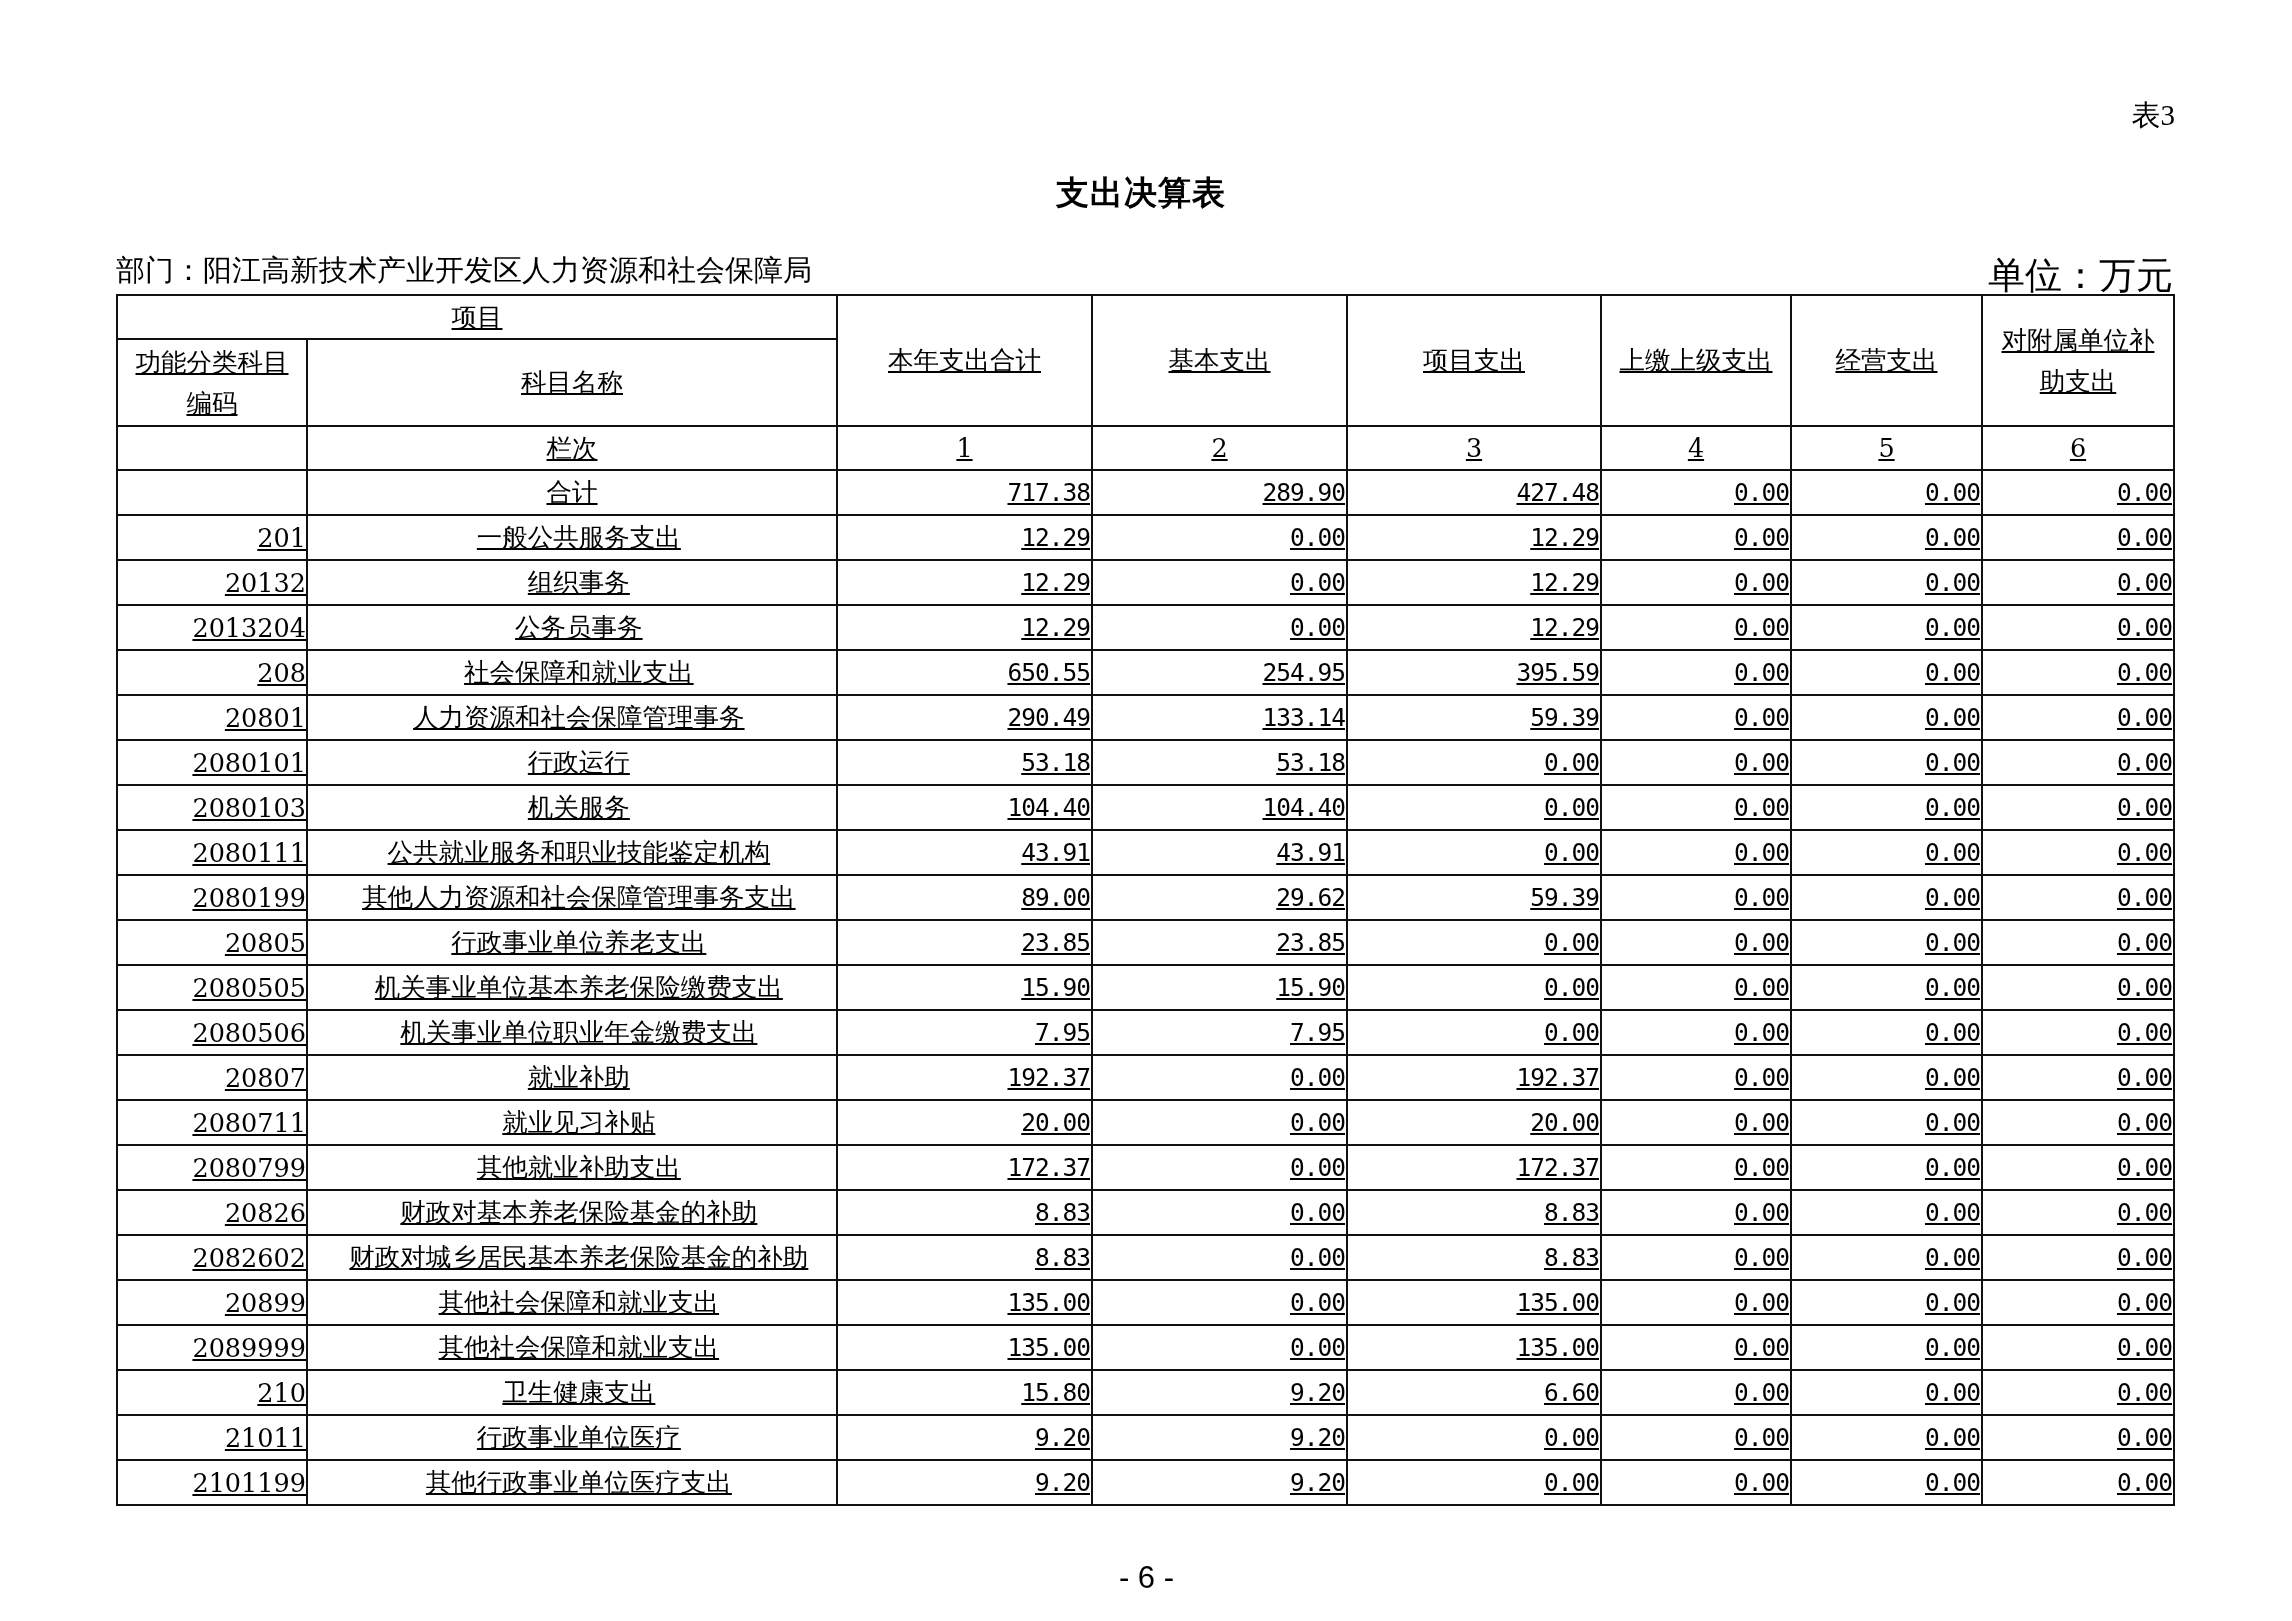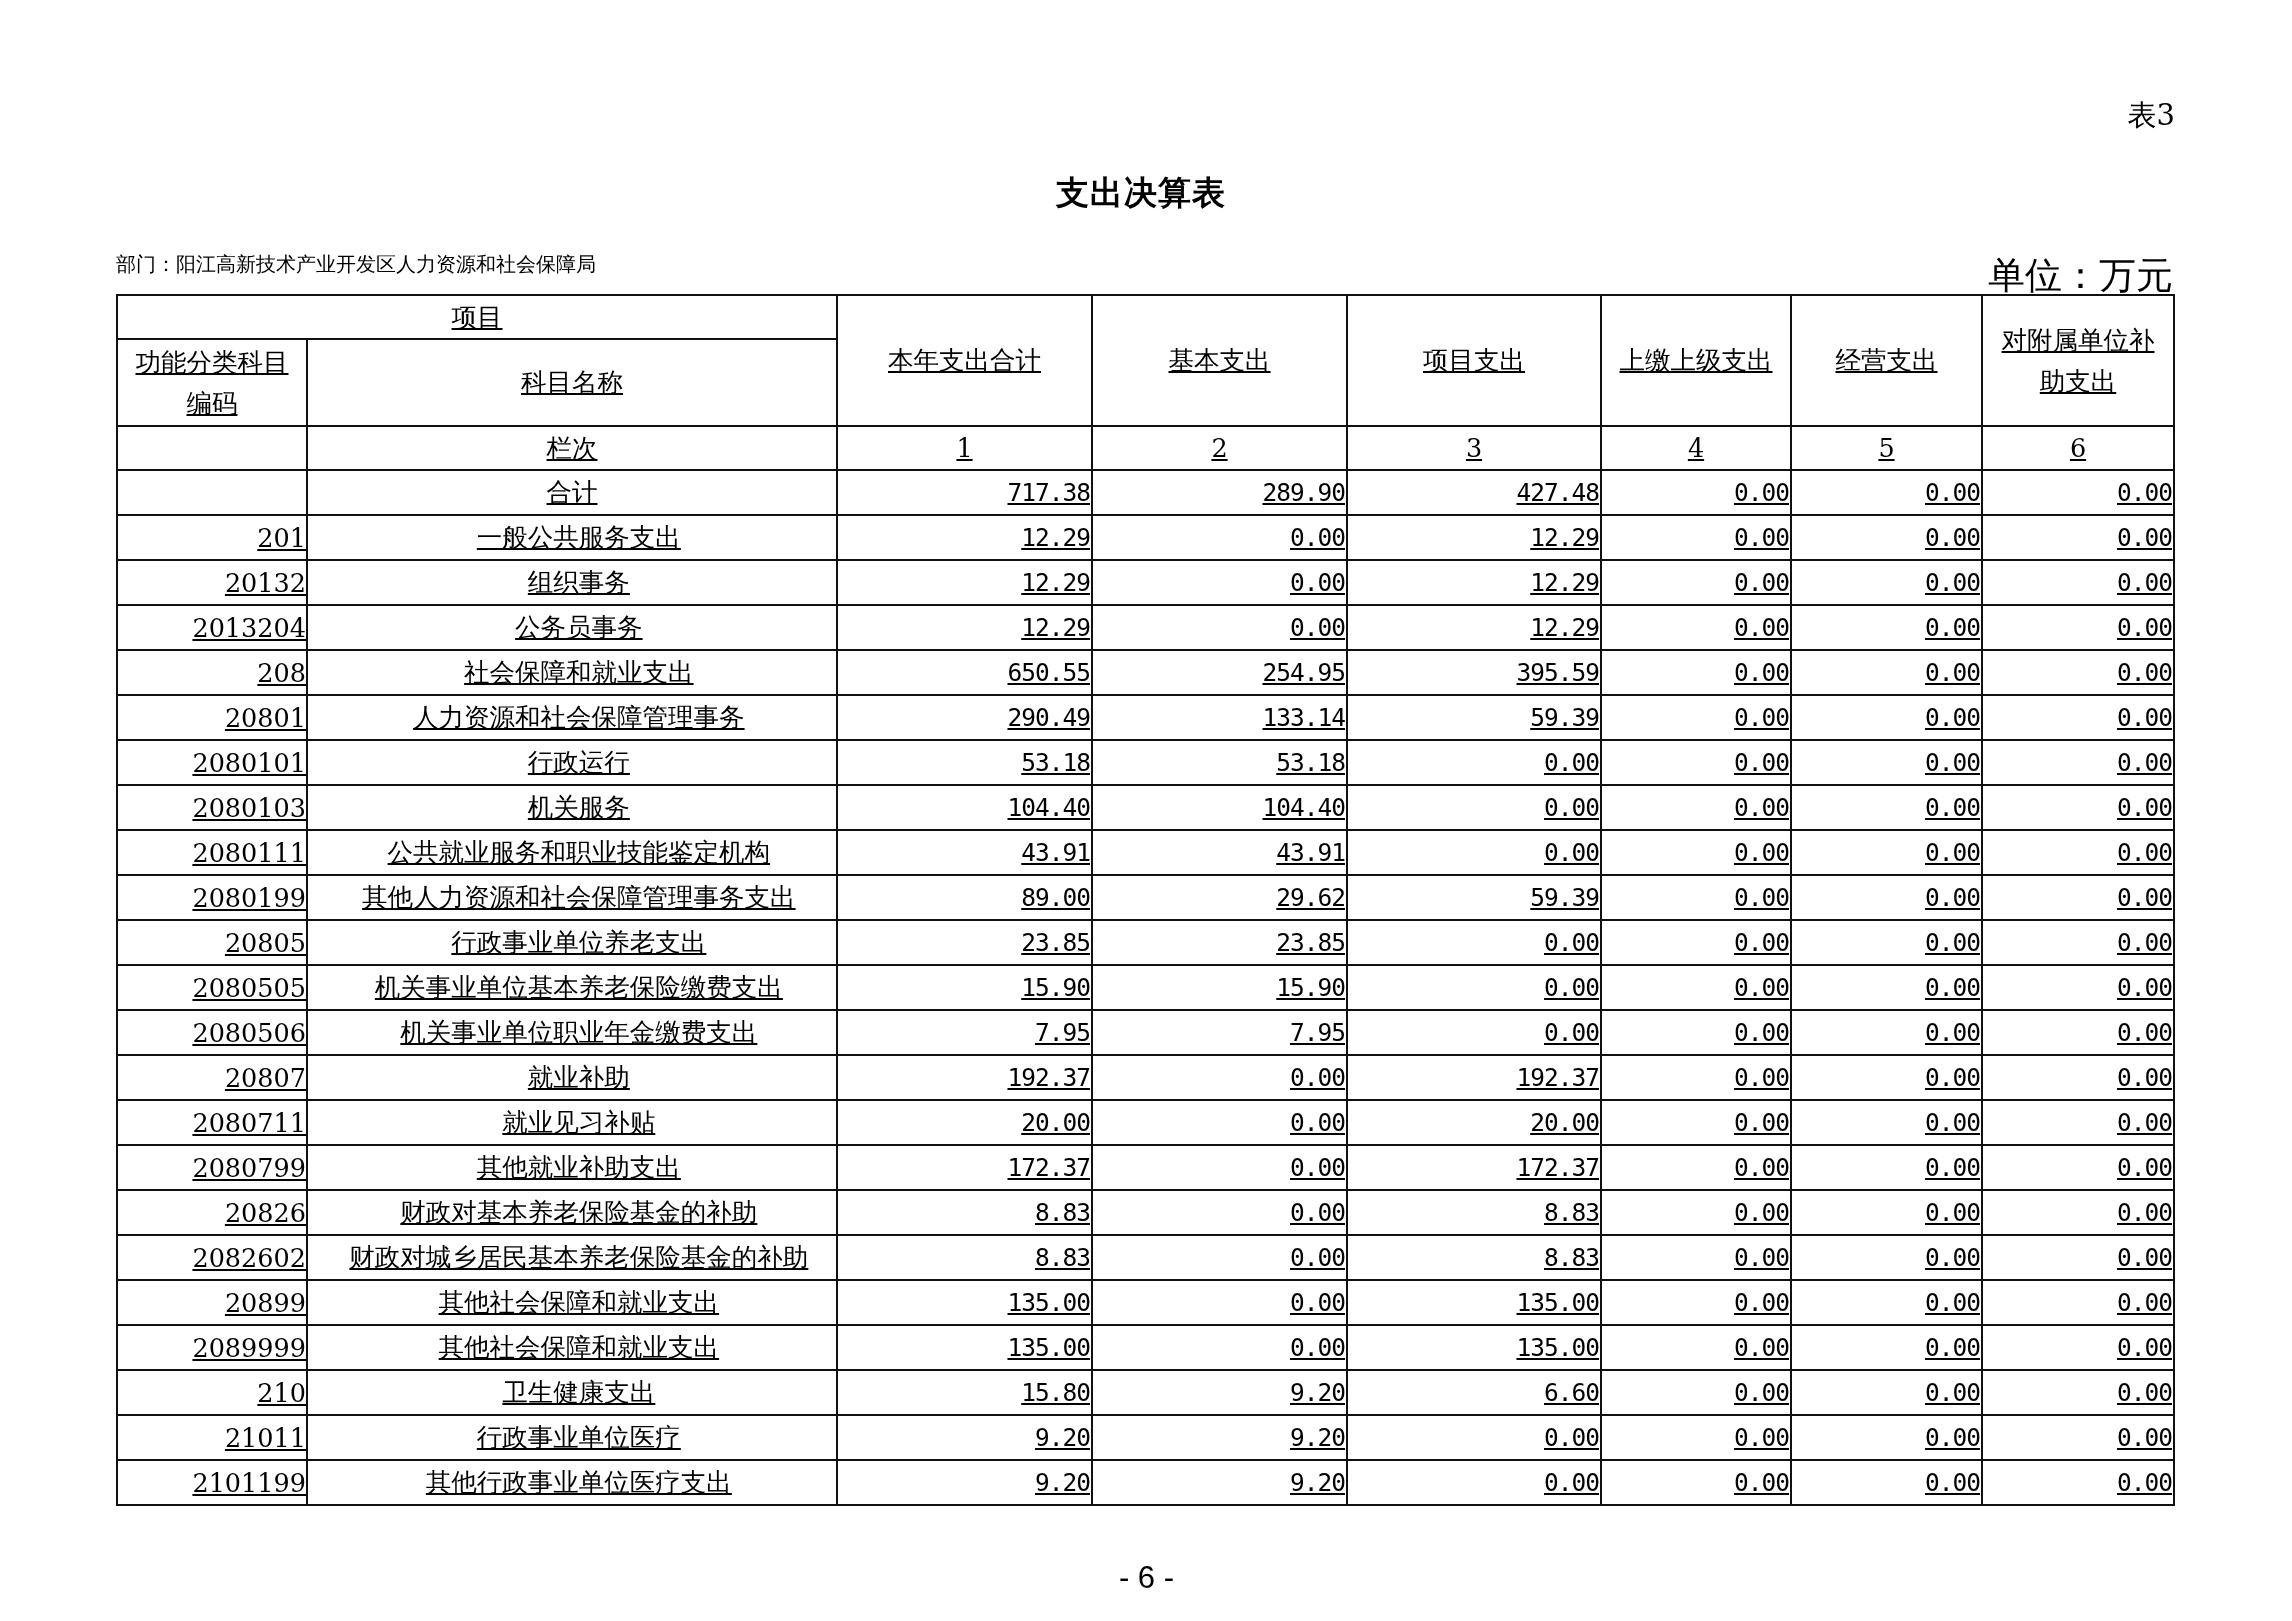--- a/index.html
+++ b/index.html
@@ -1,21 +1,21 @@
 <!DOCTYPE html>
 <html><head>
 <meta charset="utf-8">
 <style>
   html, body { margin: 0; padding: 0; background: #ffffff; }
   body { width: 2293px; height: 1621px; position: relative; overflow: hidden;
          font-family: "DejaVu Serif", "Liberation Serif", serif; color: #000; }
-  .table-no { position: absolute; top: 96px; right: 118px; font-size: 29px; }
+  .table-no { position: absolute; top: 96px; right: 118px; font-size: 29px; font-family: Liberation Serif, serif; }
   .doc-title { position: absolute; top: 171px; left: 0; width: 2282px; text-align: center;
                font-size: 33px; font-weight: bold; letter-spacing: 1px; }
-  .dept { position: absolute; top: 251px; left: 116px; font-size: 20px; }
+  .dept { position: absolute; top: 251px; left: 116px; font-size: 29px; }
   .unit { position: absolute; top: 251px; right: 120px; font-size: 37px; }
   table.exp { position: absolute; top: 294px; left: 116px; width: 2057px;
               border-collapse: collapse; table-layout: fixed; font-size: 25.5px; text-decoration: underline; }
   table.exp td, table.exp th { border: 2px solid #111; padding: 0; font-weight: normal;
               overflow: hidden; white-space: nowrap; }
   table.exp th { text-align: center; line-height: 41px; }
   tr.h1 th { height: 42px; }
   tr.h2 th { height: 85px; }
   .wrap { white-space: normal !important; line-height: 41px; }
   tr.colidx td { height: 42px; text-align: center; }

